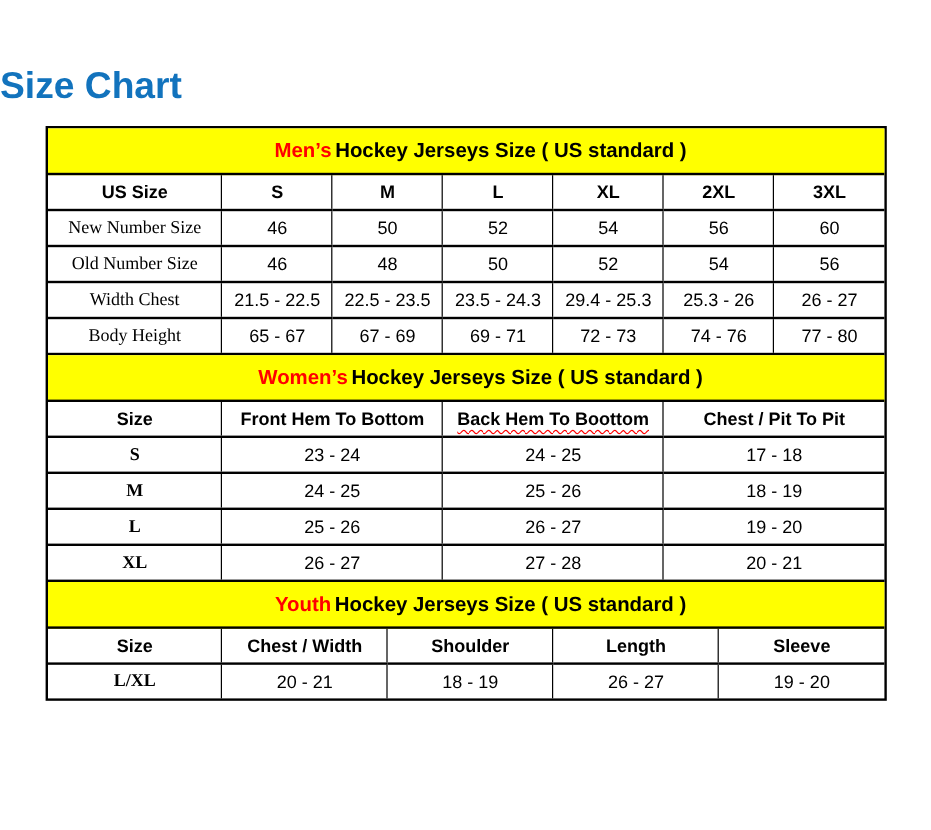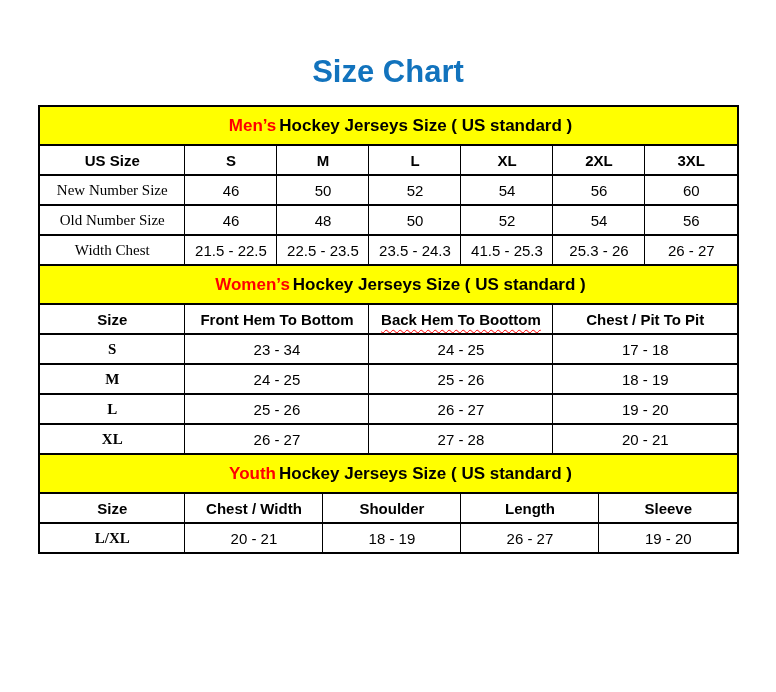--- a/index.html
+++ b/index.html
@@ -7,21 +7,21 @@
     padding: 0;
     background: #ffffff;
     width: 776px;
     height: 692px;
     font-family: "Liberation Sans", sans-serif;
     color: var(--c-text, #000);
     overflow: hidden;
   }
   .page-title {
     margin: 54px 0 15px 0;
-    text-align: center;
+    text-align: left;
     font-size: 31px;
     font-weight: bold;
     color: var(--c-title, #1273BD);
     letter-spacing: 0px;
   }
   .chart-wrap {
     margin-left: 38px;
     width: 697px;
     border: 2px solid var(--c-border, #000);
     box-sizing: content-box;
@@ -114,23 +114,32 @@
             <td>50</td>
             <td>52</td>
             <td>54</td>
             <td>56</td>
           </tr>
           <tr>
             <th scope="row" class="lbl">Width Chest</th>
             <td>21.5 - 22.5</td>
             <td>22.5 - 23.5</td>
             <td>23.5 - 24.3</td>
-            <td>41.5 - 25.3</td>
+            <td>29.4 - 25.3</td>
             <td>25.3 - 26</td>
             <td>26 - 27</td>
+          </tr>
+          <tr>
+            <th scope="row" class="lbl">Body Height</th>
+            <td>65 - 67</td>
+            <td>67 - 69</td>
+            <td>69 - 71</td>
+            <td>72 - 73</td>
+            <td>74 - 76</td>
+            <td>77 - 80</td>
           </tr>
         </tbody>
       </table>
   </div>
 
   <div class="section">
     <div class="banner">
       <span class="hl">Women’s</span><span class="rest">Hockey Jerseys Size ( US standard )</span>
     </div>
     <table>
@@ -144,21 +153,21 @@
           <tr>
             <th><span>Size</span></th>
             <th><span>Front Hem To Bottom</span></th>
             <th><span class="squiggle">Back Hem To Boottom</span></th>
             <th><span>Chest / Pit To Pit</span></th>
           </tr>
         </thead>
         <tbody>
           <tr>
             <th scope="row" class="lbl bold">S</th>
-            <td>23 - 34</td>
+            <td>23 - 24</td>
             <td>24 - 25</td>
             <td>17 - 18</td>
           </tr>
           <tr>
             <th scope="row" class="lbl bold">M</th>
             <td>24 - 25</td>
             <td>25 - 26</td>
             <td>18 - 19</td>
           </tr>
           <tr>

